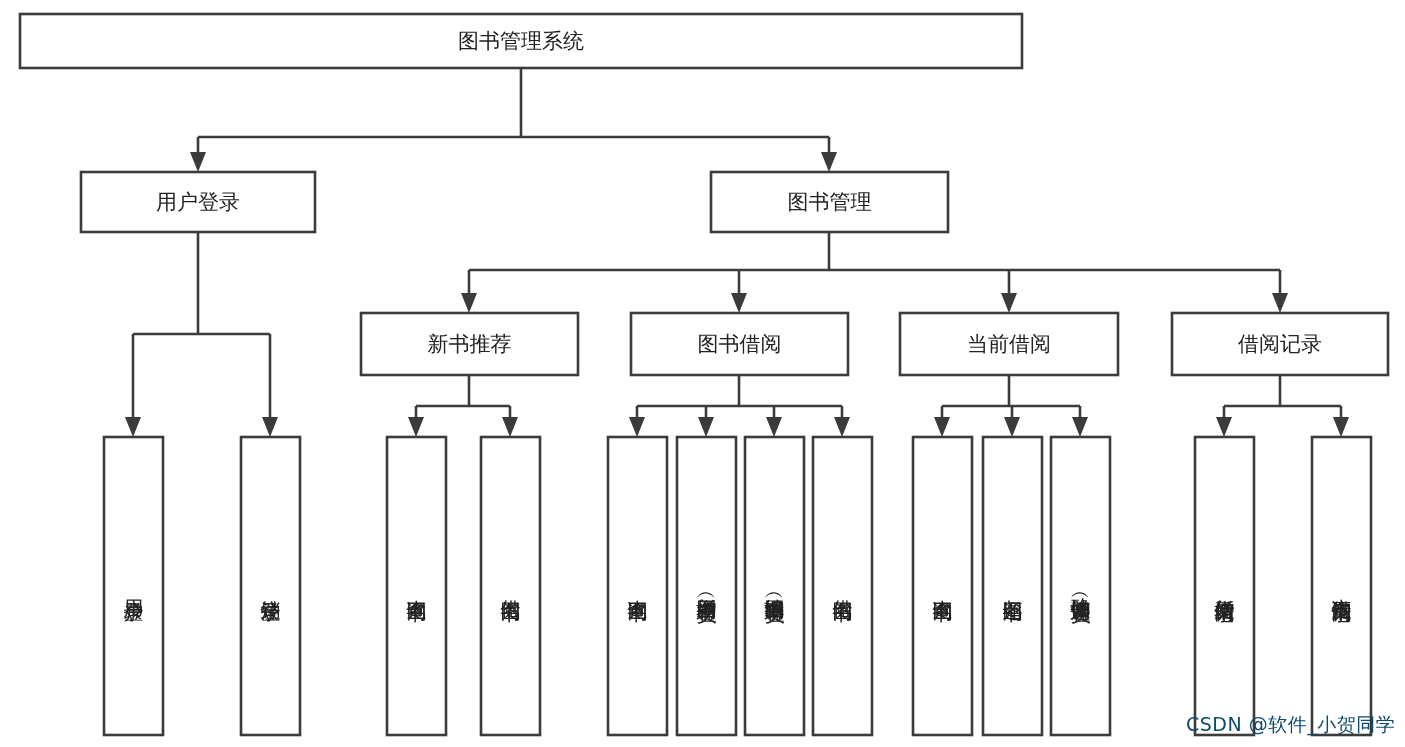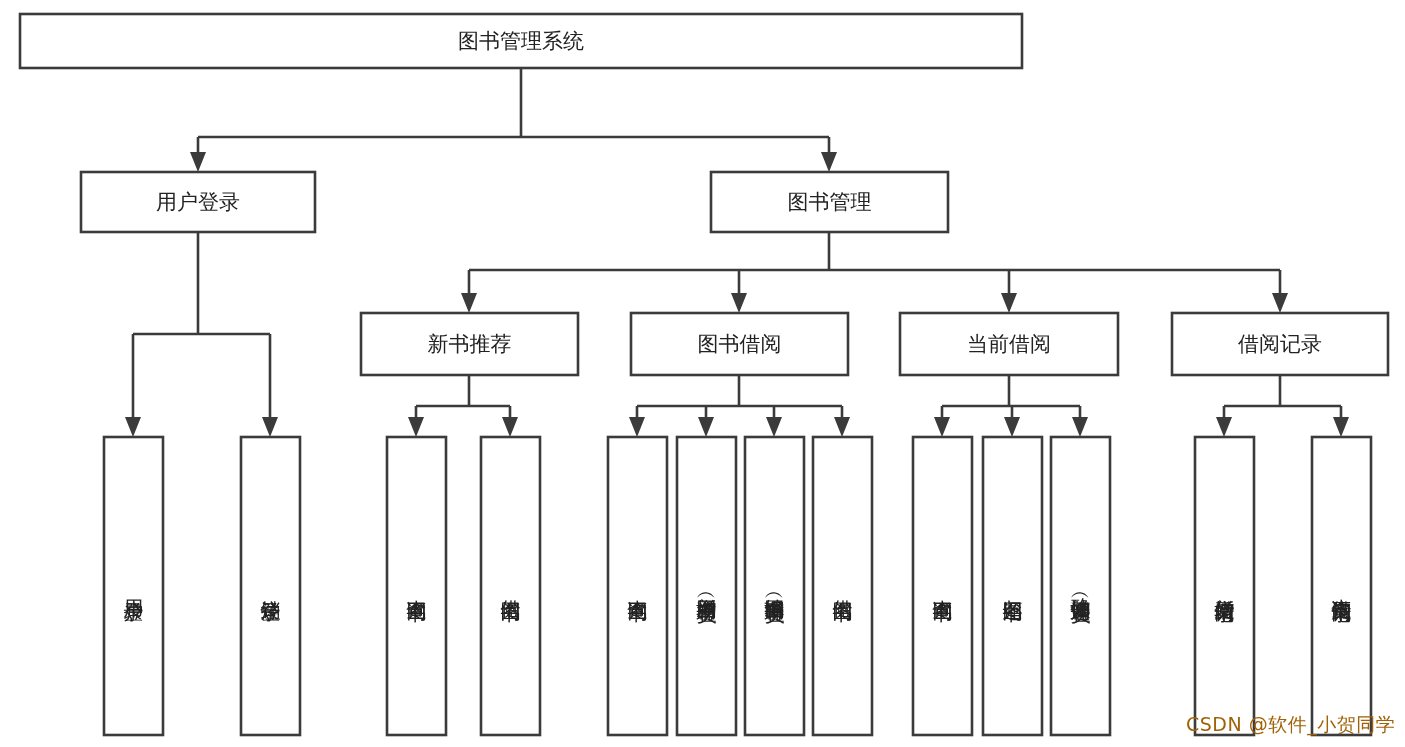--- a/index.html
+++ b/index.html
@@ -61,21 +61,21 @@
     display: flex;
     align-items: center;
     justify-content: center;
     white-space: nowrap;
     pointer-events: none;
   }
   .watermark {
     position: absolute;
     font-family: "DejaVu Sans", "Liberation Sans", sans-serif;
     font-size: 19px;
-    color: #a16207;
+    color: #0c4a6e;
     left: 1186px;
     top: 712px;
     letter-spacing: 0.5px;
     white-space: nowrap;
   }
 </style>
 </head>
 <body>
 
 <div id="diagram-root">

